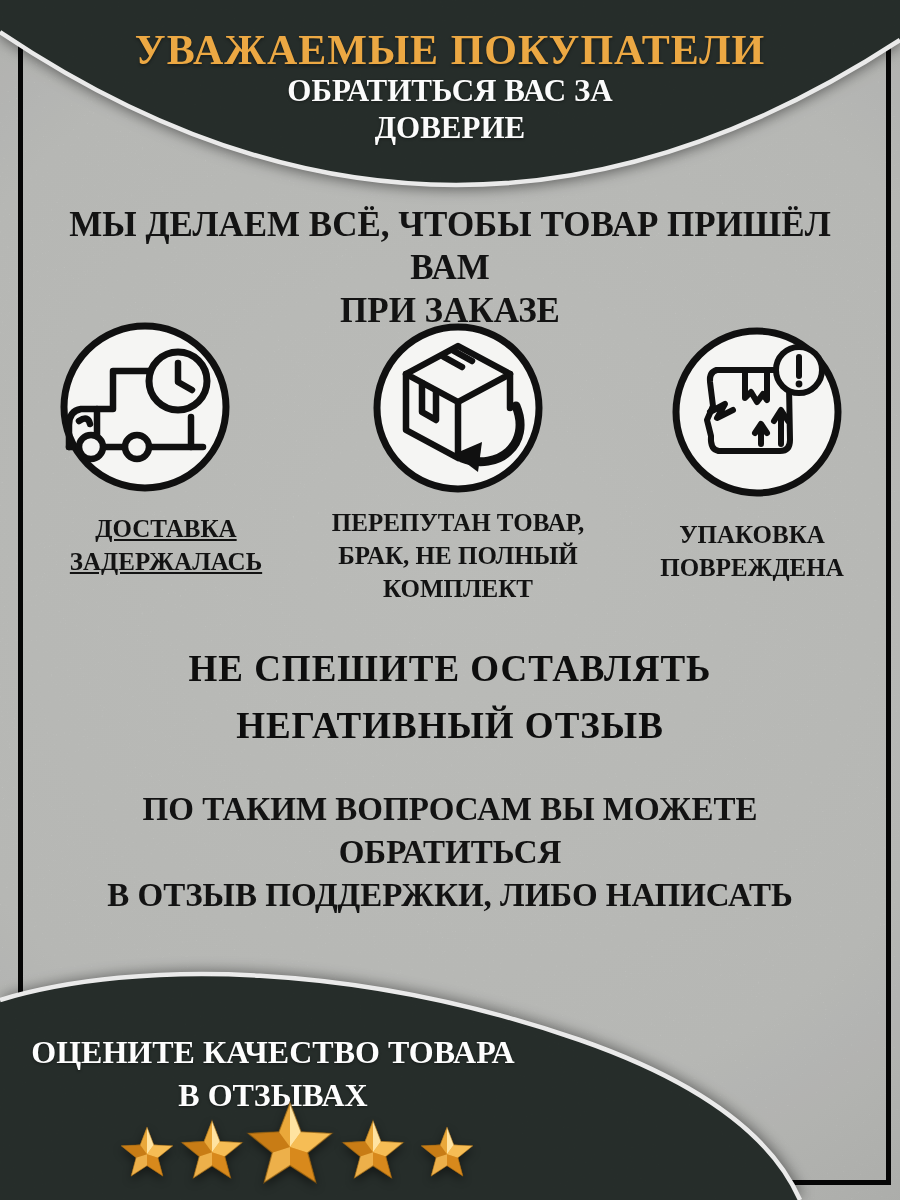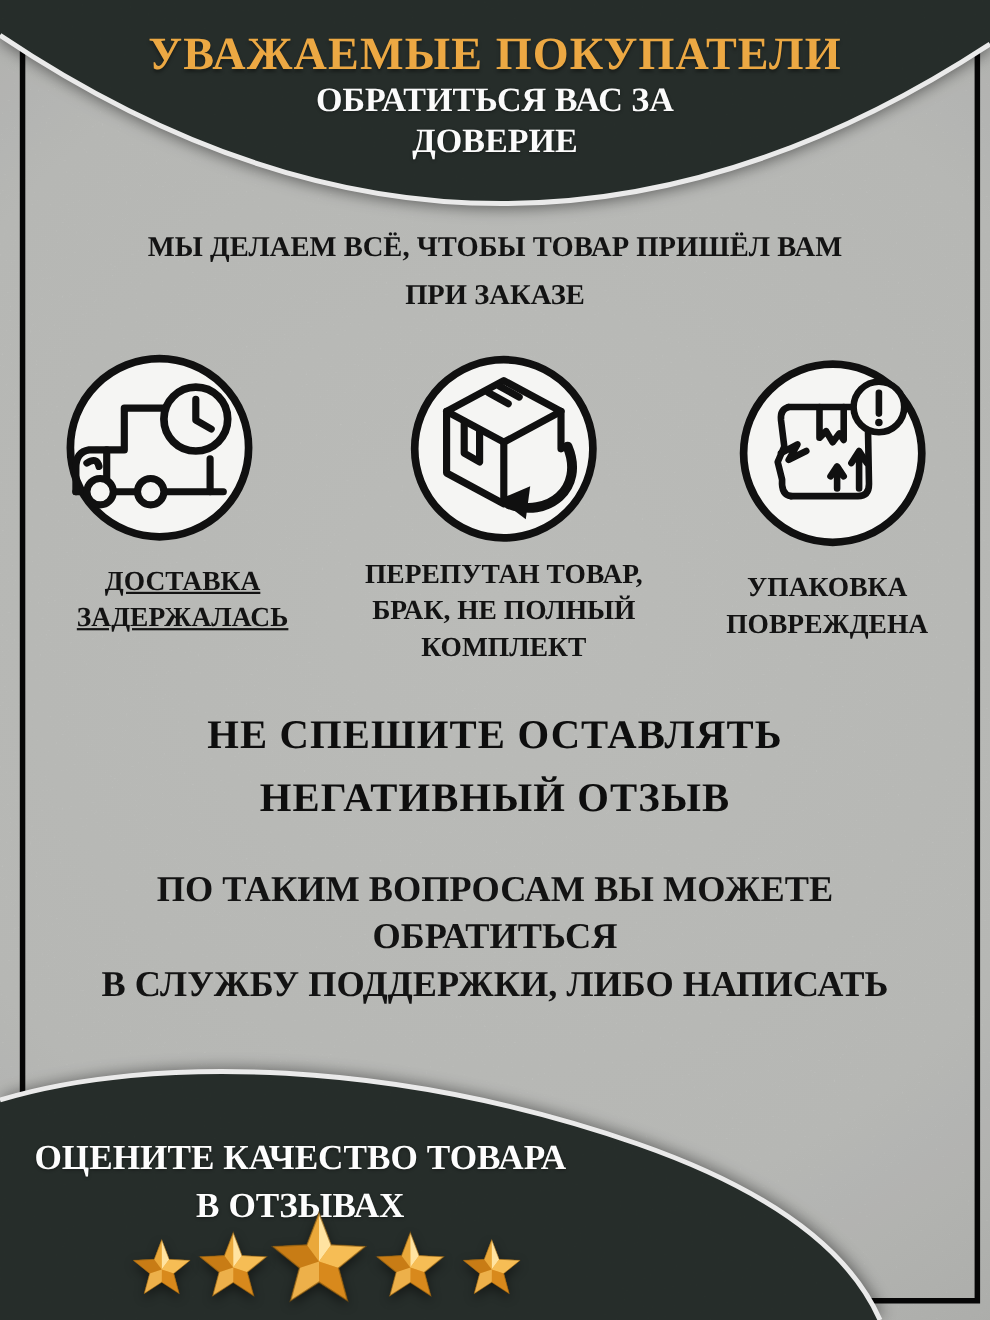--- a/index.html
+++ b/index.html
@@ -8,21 +8,21 @@
     background:radial-gradient(115% 85% at 50% 46%, #cbccc9 0%, #c7c8c5 55%, #b7b8b5 88%, #a6a7a4 100%);
     font-family:"Liberation Serif", serif;font-weight:700;
   }
   .abs{position:absolute;}
   .frame{position:absolute;left:18px;top:18px;right:9px;bottom:15px;border:5px solid #070707;}
   svg.bglayer{position:absolute;left:0;top:0;z-index:2;}
   .content{position:absolute;left:0;top:0;width:747px;height:1200px;z-index:3;}
   .ctr{text-align:center;}
   .gold-title{left:90px;top:26px;width:720px;font-size:42px;letter-spacing:1px;color:#ECA843;text-shadow:0 2px 3px rgba(0,0,0,.35);}
   .white-sub{left:90px;top:72px;width:720px;font-size:31px;line-height:37px;color:#fbfbfb;text-shadow:0 1px 3px rgba(0,0,0,.4);}
-  .intro{left:40px;top:203px;width:820px;font-size:26px;line-height:43px;color:#131313;}
+  .intro{left:40px;top:203px;width:820px;font-size:35px;line-height:43px;color:#131313;}
   .icon-label{font-size:25px;line-height:33px;color:#131313;}
   .lbl1{left:21px;top:512px;width:290px;text-decoration:underline;}
   .lbl2{left:305px;top:506px;width:306px;}
   .lbl3{left:602px;top:518px;width:300px;}
   .warning{left:40px;top:640px;width:820px;font-size:37px;line-height:57px;letter-spacing:1px;color:#0e0e0e;}
   .support{left:40px;top:788px;width:820px;font-size:33px;line-height:43px;color:#131313;}
   .footer-title{left:13px;top:1031px;width:520px;font-size:32px;line-height:43px;color:#fdfdfd;text-shadow:0 1px 3px rgba(0,0,0,.45);}
   .icon-svg{position:absolute;}
   .star{position:absolute;filter:drop-shadow(0 4px 5px rgba(0,0,0,.45));}
 </style>
@@ -128,21 +128,21 @@
       <div>ПОВРЕЖДЕНА</div>
     </div>
 
     <div class="abs ctr warning">
       <div>НЕ СПЕШИТЕ ОСТАВЛЯТЬ</div>
       <div>НЕГАТИВНЫЙ ОТЗЫВ</div>
     </div>
 
     <div class="abs ctr support">
       <div>ПО ТАКИМ ВОПРОСАМ ВЫ МОЖЕТЕ ОБРАТИТЬСЯ</div>
-      <div>В СЛУЖБУ ПОДДЕРЖКИ, ЛИБО НАПИСАТЬ</div>
+      <div>В ОТЗЫВ ПОДДЕРЖКИ, ЛИБО НАПИСАТЬ</div>
     </div>
 
     <div class="abs ctr footer-title">
       <div>ОЦЕНИТЕ КАЧЕСТВО ТОВАРА</div>
       <div>В ОТЗЫВАХ</div>
     </div>
 
     <svg width="0" height="0" style="position:absolute" aria-hidden="true">
       <defs>
         <linearGradient id="sg" x1="0" y1="0" x2="0" y2="1">

